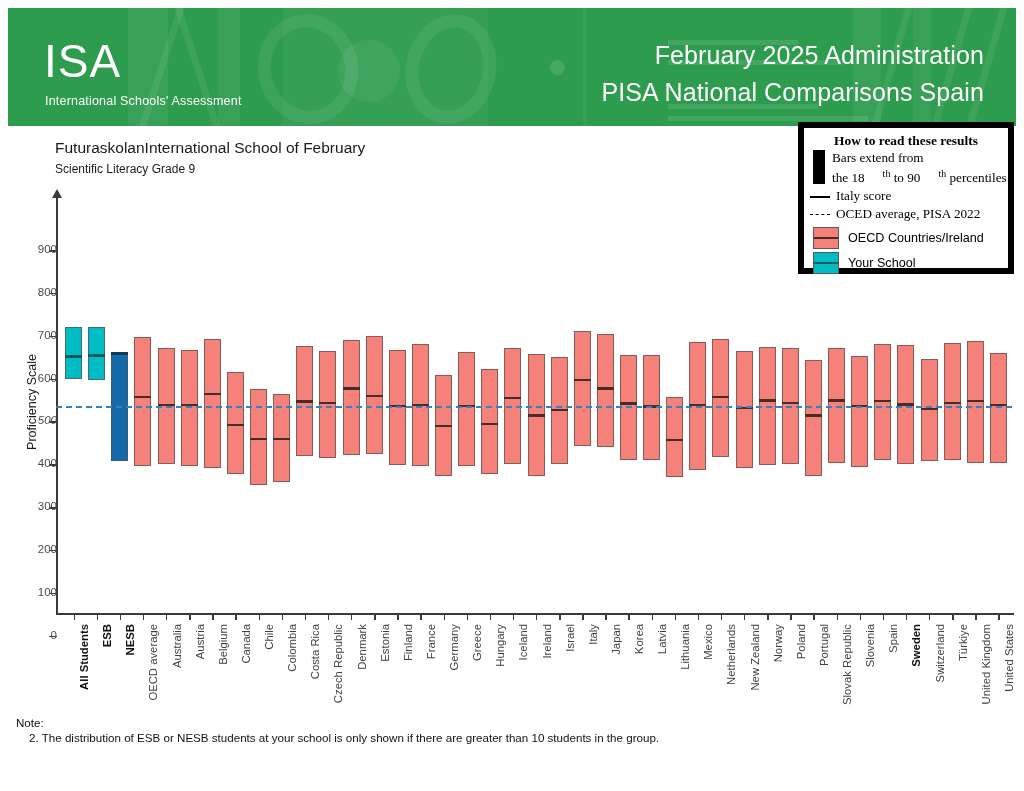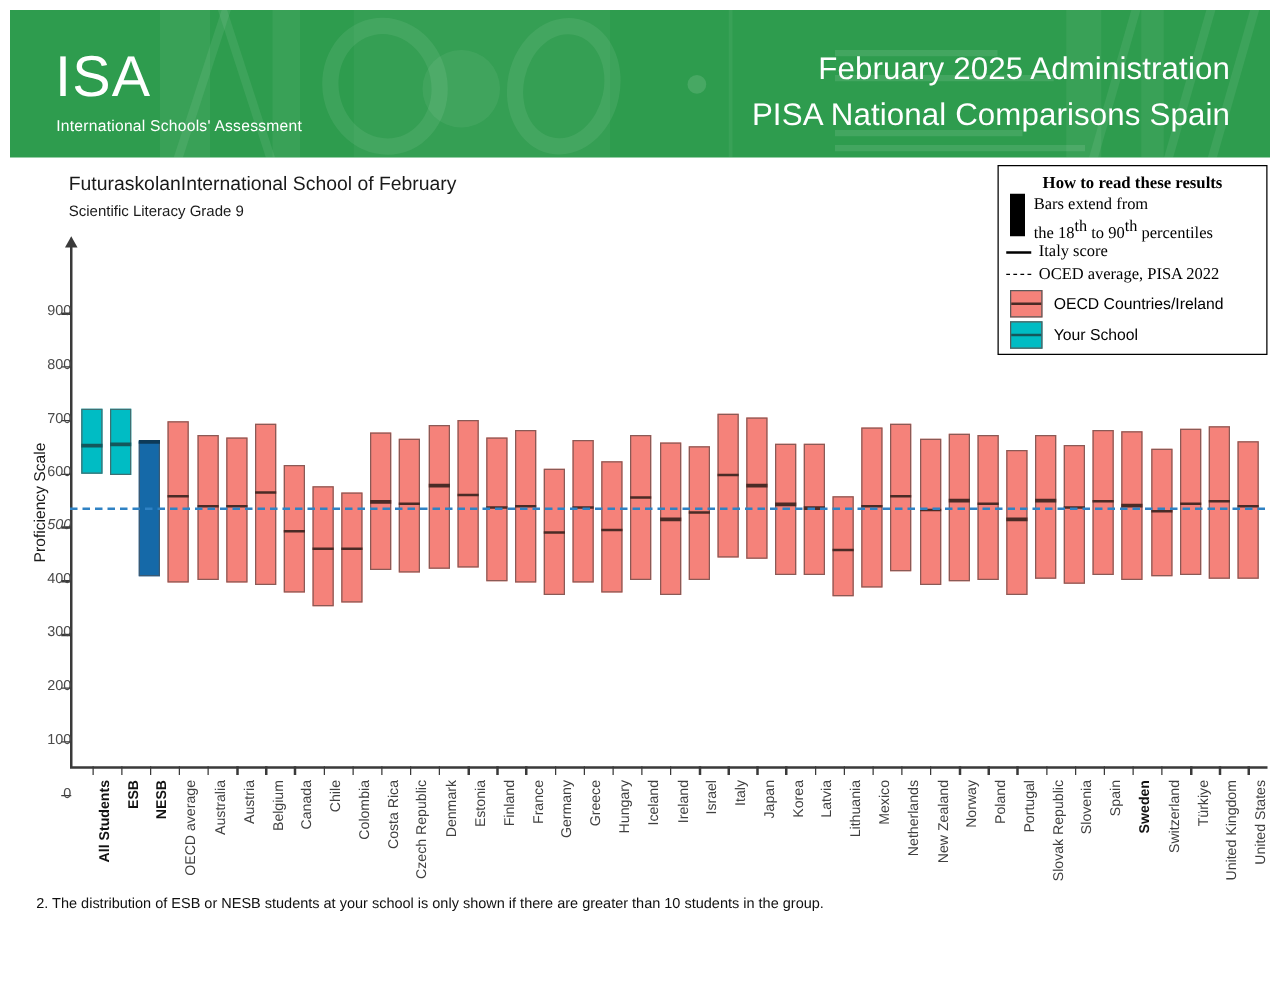--- a/index.html
+++ b/index.html
@@ -117,36 +117,36 @@
     position:absolute; top:624px;
     font-size:11.3px; color:#3f3f3f;
     white-space:nowrap;
     transform-origin: left top;
     transform: rotate(-90deg) translate(-100%, 0);
   }
   .xlabel.bold { font-weight:bold; color:#111; }
 
   
   .legend {
-    position:absolute; left:798px; top:132px; width:216px; height:152px;
-    background:#ffffff; border:1px solid #000000;
+    position:absolute; left:798px; top:122px; width:216px; height:152px;
+    background:#ffffff; border:6px solid #000000;
   }
   .lg-title {
     position:absolute; left:0; right:0; top:5px; text-align:center;
     font-family:"Liberation Serif", serif; font-weight:bold;
     font-size:13.4px; color:#000;
   }
   .lg-swatch-black {
     position:absolute; left:9px; top:22px; width:12px; height:34px; background:#000;
   }
   .lg-txt {
     position:absolute; font-family:"Liberation Serif", serif;
     font-size:13.2px; color:#000; white-space:nowrap;
   }
-  .lg-txt sup { font-size:13px; }
+  .lg-txt sup { font-size:10px;margin-left:18px; }
   .lg-dashline {
     position:absolute; left:6px; top:86px; width:20px; height:0;
     border-top:1.7px dashed #000;
   }
   .lg-solidline {
     position:absolute; left:6px; top:68px; width:20px; height:2px; background:#000;
   }
   .lg-box {
     position:absolute; left:9px; width:26px; height:22px; border:1.1px solid #5a5a5a;
   }
@@ -436,16 +436,17 @@
         <span class="lgmean"></span>
       </div>
     <div class="lg-txt-sans" style="left:44px; top:103px;">OECD Countries/Ireland</div>
     <div class="lg-box school" style="top:124px;">
         <span class="lgmean"></span>
       </div>
     <div class="lg-txt-sans" style="left:44px; top:128px;">Your School</div>
   </div>
 
   <div class="note-block">
+    <div class="note-line">Note:</div>
     <div class="note-line indent">2. The distribution of ESB or NESB students at your school is only shown if there are greater than 10 students in the group.</div>
   </div>
 
 </div>
 
 </body></html>

